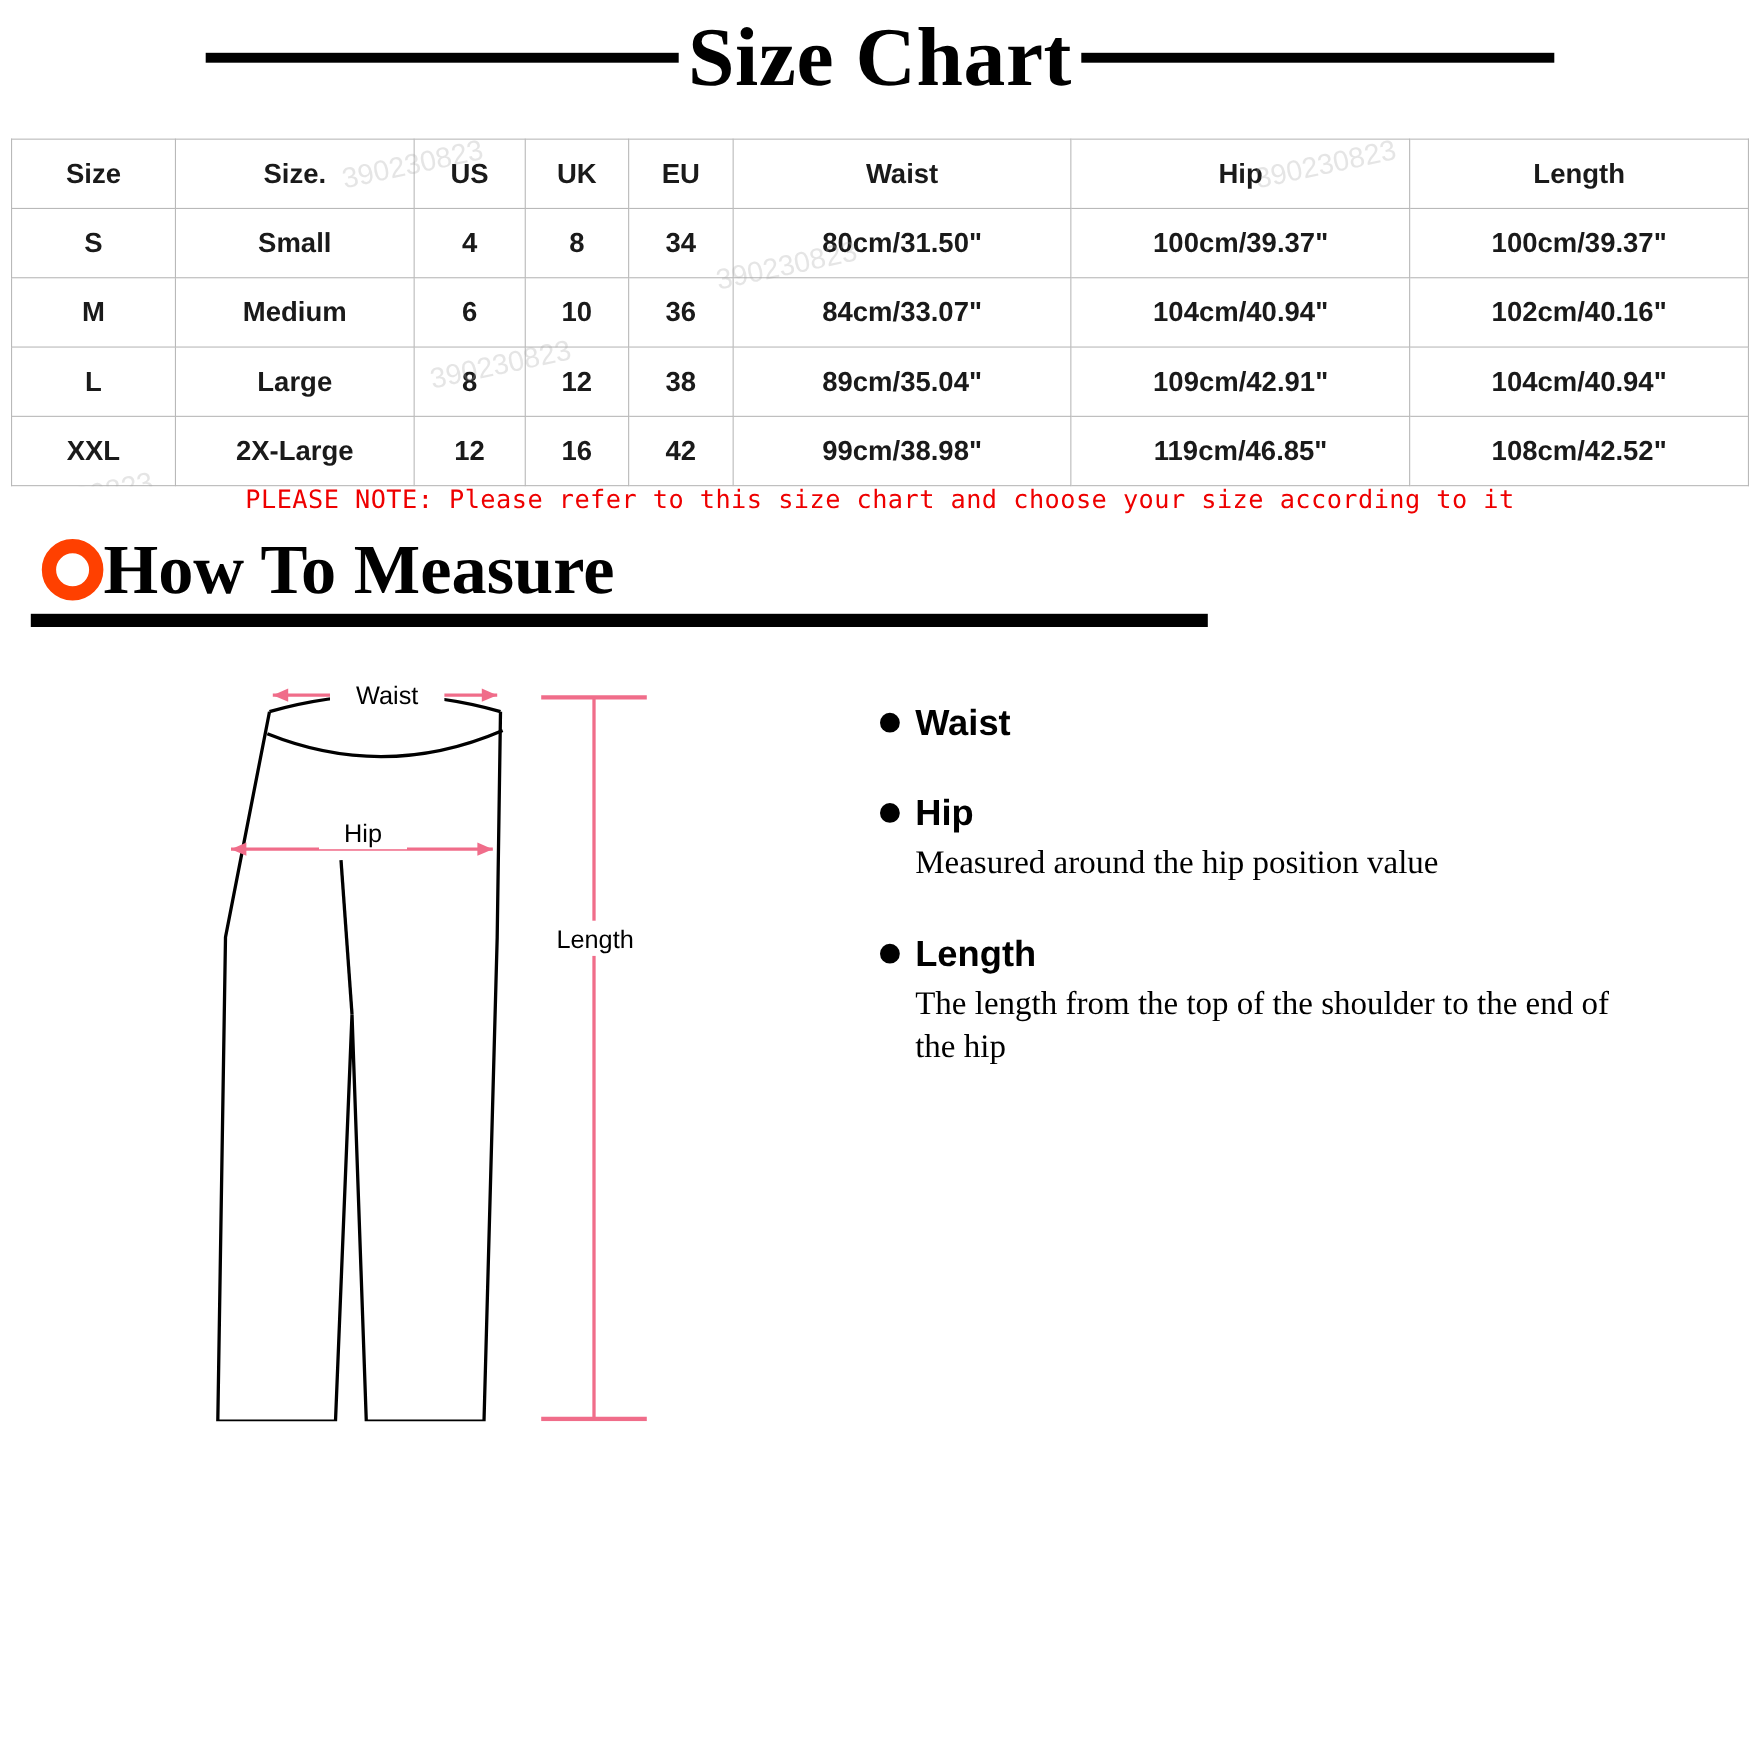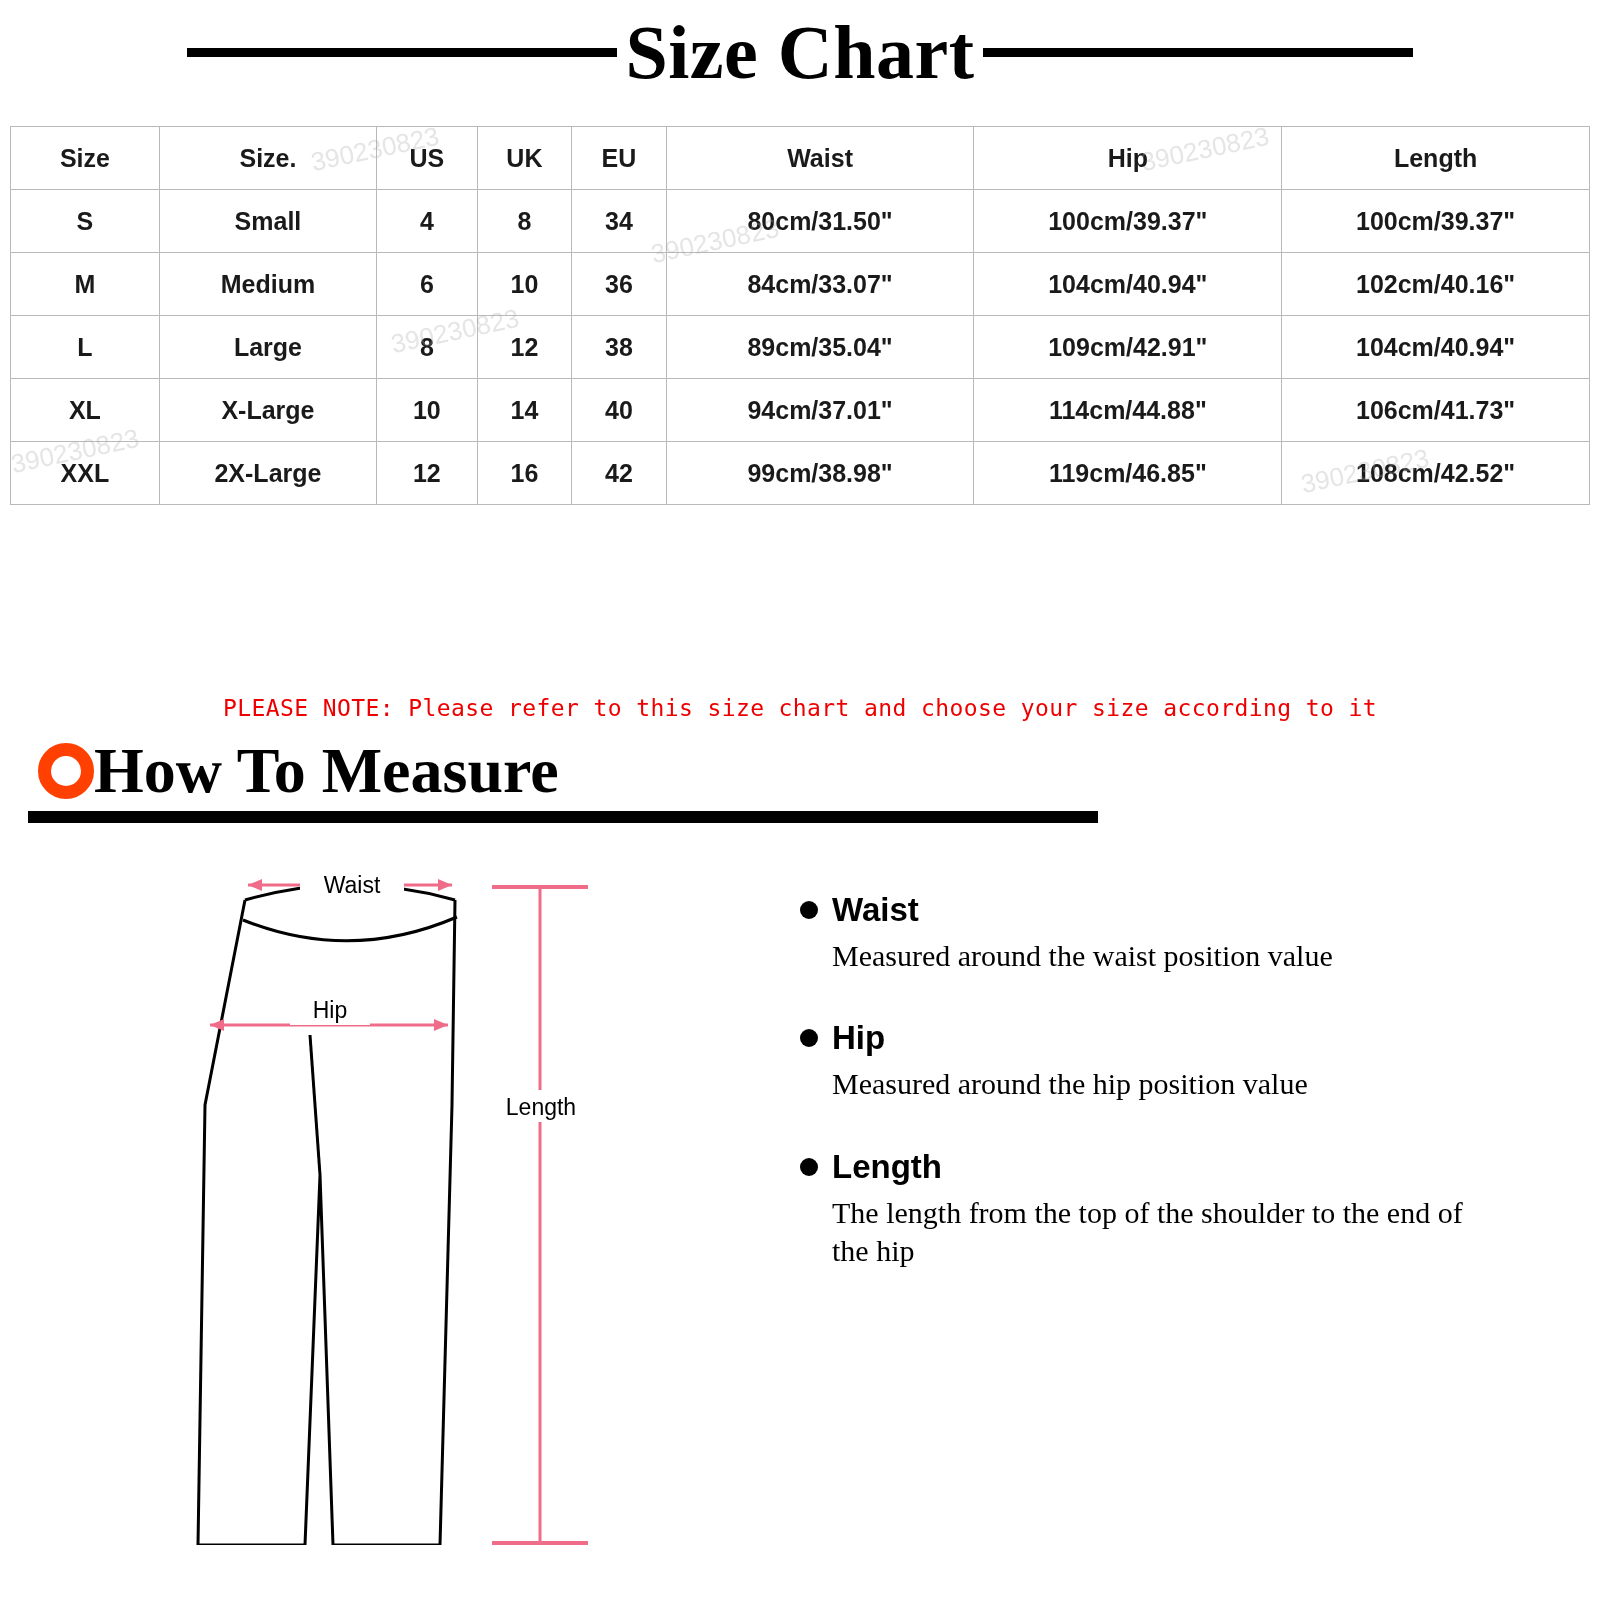--- a/index.html
+++ b/index.html
@@ -86,21 +86,20 @@
     position: absolute;
     font-size: 26px;
     color: rgba(170,170,170,0.30);
     font-family: "Liberation Sans", sans-serif;
     transform: rotate(-12deg);
     white-space: nowrap;
   }
 
   
   .note {
-    margin-top: 190px;
     text-align: center;
     color: #ee0000;
     font-family: "DejaVu Sans Mono", monospace;
     font-size: 23px;
     letter-spacing: 0.4px;
   }
 
   
   .htm-row {
     display: flex;
@@ -236,30 +235,20 @@
         <td>L</td>
         <td>Large</td>
         <td>8</td>
         <td>12</td>
         <td>38</td>
         <td>89cm/35.04"</td>
         <td>109cm/42.91"</td>
         <td>104cm/40.94"</td>
       </tr>
       <tr>
-        <td>XL</td>
-        <td>X-Large</td>
-        <td>10</td>
-        <td>14</td>
-        <td>40</td>
-        <td>94cm/37.01"</td>
-        <td>114cm/44.88"</td>
-        <td>106cm/41.73"</td>
-      </tr>
-      <tr>
         <td>XXL</td>
         <td>2X-Large</td>
         <td>12</td>
         <td>16</td>
         <td>42</td>
         <td>99cm/38.98"</td>
         <td>119cm/46.85"</td>
         <td>108cm/42.52"</td>
       </tr>
     </tbody>
@@ -306,21 +295,20 @@
       <text x="541" y="270" text-anchor="middle" font-family="Liberation Sans, sans-serif" font-size="23" fill="#000">Length</text>
     </svg>
   </div>
 
   <div class="legend">
     <div class="legend-item">
       <div class="legend-head">
         <span class="bullet"></span>
         <span class="legend-title">Waist</span>
       </div>
-      <div class="legend-desc">Measured around the waist position value</div>
     </div>
 
     <div class="legend-item">
       <div class="legend-head">
         <span class="bullet"></span>
         <span class="legend-title">Hip</span>
       </div>
       <div class="legend-desc">Measured around the  hip position value</div>
     </div>
 

